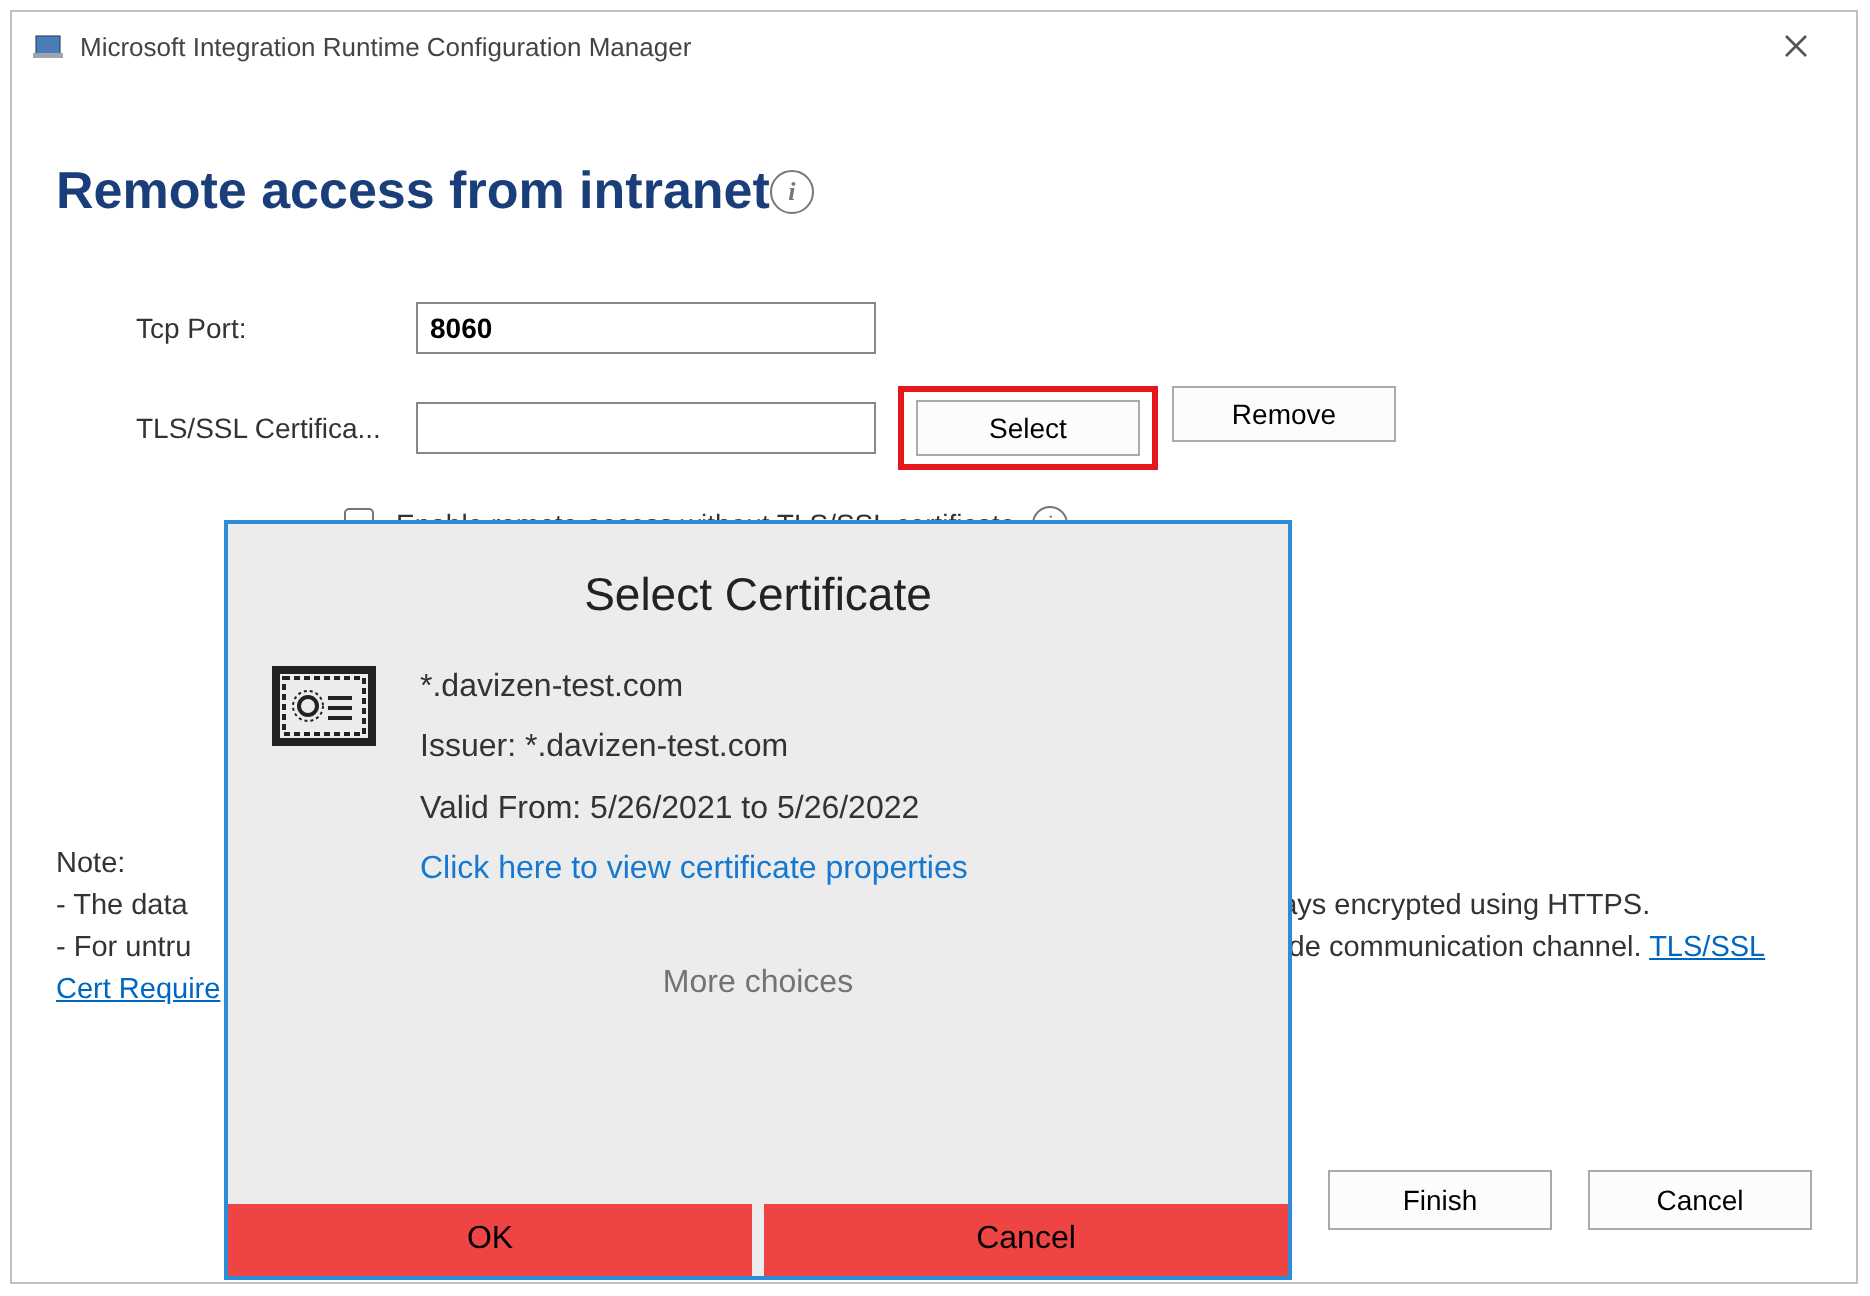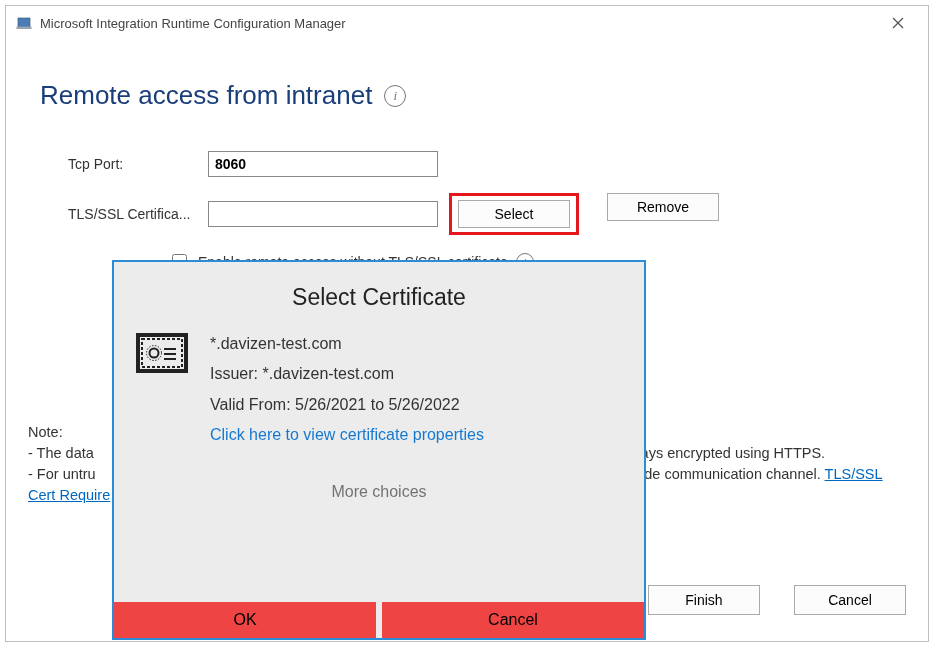--- a/index.html
+++ b/index.html
@@ -38,24 +38,24 @@
     display: flex; align-items: center; justify-content: center;
     color: #555;
   }
   .content {
     padding: 40px 22px 18px 22px;
     position: relative;
     height: calc(100% - 34px);
   }
   h1.page-title {
     color: #1a3e7a;
-    font-weight: 400;
+    font-weight: 700;
     font-size: 26px;
-    margin: 0 0 40px 12px;
-    display: flex; align-items: center; gap: 12px;
+    margin: 0 0 40px 0;
+    display: flex; align-items: center; 
   }
   .info-circle {
     width: 22px; height: 22px;
     border: 1.5px solid #777; border-radius: 50%;
     display: inline-flex; align-items: center; justify-content: center;
     font-size: 13px; color: #777;
     font-style: italic;
     font-family: Georgia, serif;
   }
   .form-row {
@@ -79,21 +79,21 @@
   .btn {
     height: 28px;
     min-width: 112px;
     background: #fcfcfc;
     border: 1px solid #aaa;
     font-size: 14px;
     font-family: inherit;
     cursor: pointer;
     padding: 0 14px;
   }
-  .cert-buttons { display: flex; gap: 28px; margin-left: 20px; }
+  .cert-buttons { display: flex; gap: 7px; margin-left: 20px; }
   .highlight-red {
     border: 3px solid #e4181c;
     padding: 4px 6px;
     display: inline-flex;
     margin-left: -9px;
   }
   .checkbox-row {
     display: flex; align-items: center; gap: 8px;
     margin-left: 140px;
     margin-top: 4px;
@@ -103,21 +103,21 @@
   }
   .note-block {
     margin-top: 150px;
     font-size: 14.5px;
     line-height: 1.45;
   }
   .note-block a { color: #0067c0; text-decoration: underline; }
   .bottom-buttons {
     position: absolute;
     right: 22px; bottom: 26px;
-    display: flex; gap: 34px;
+    display: flex; gap: 18px;
   }
   .bottom-buttons .btn { min-width: 112px; height: 30px; }
 
   
   .dialog {
     position: absolute;
     left: 112px; top: 260px;
     width: 534px; height: 380px;
     border: 2px solid #2b8cd8;
     background: #ececec;

